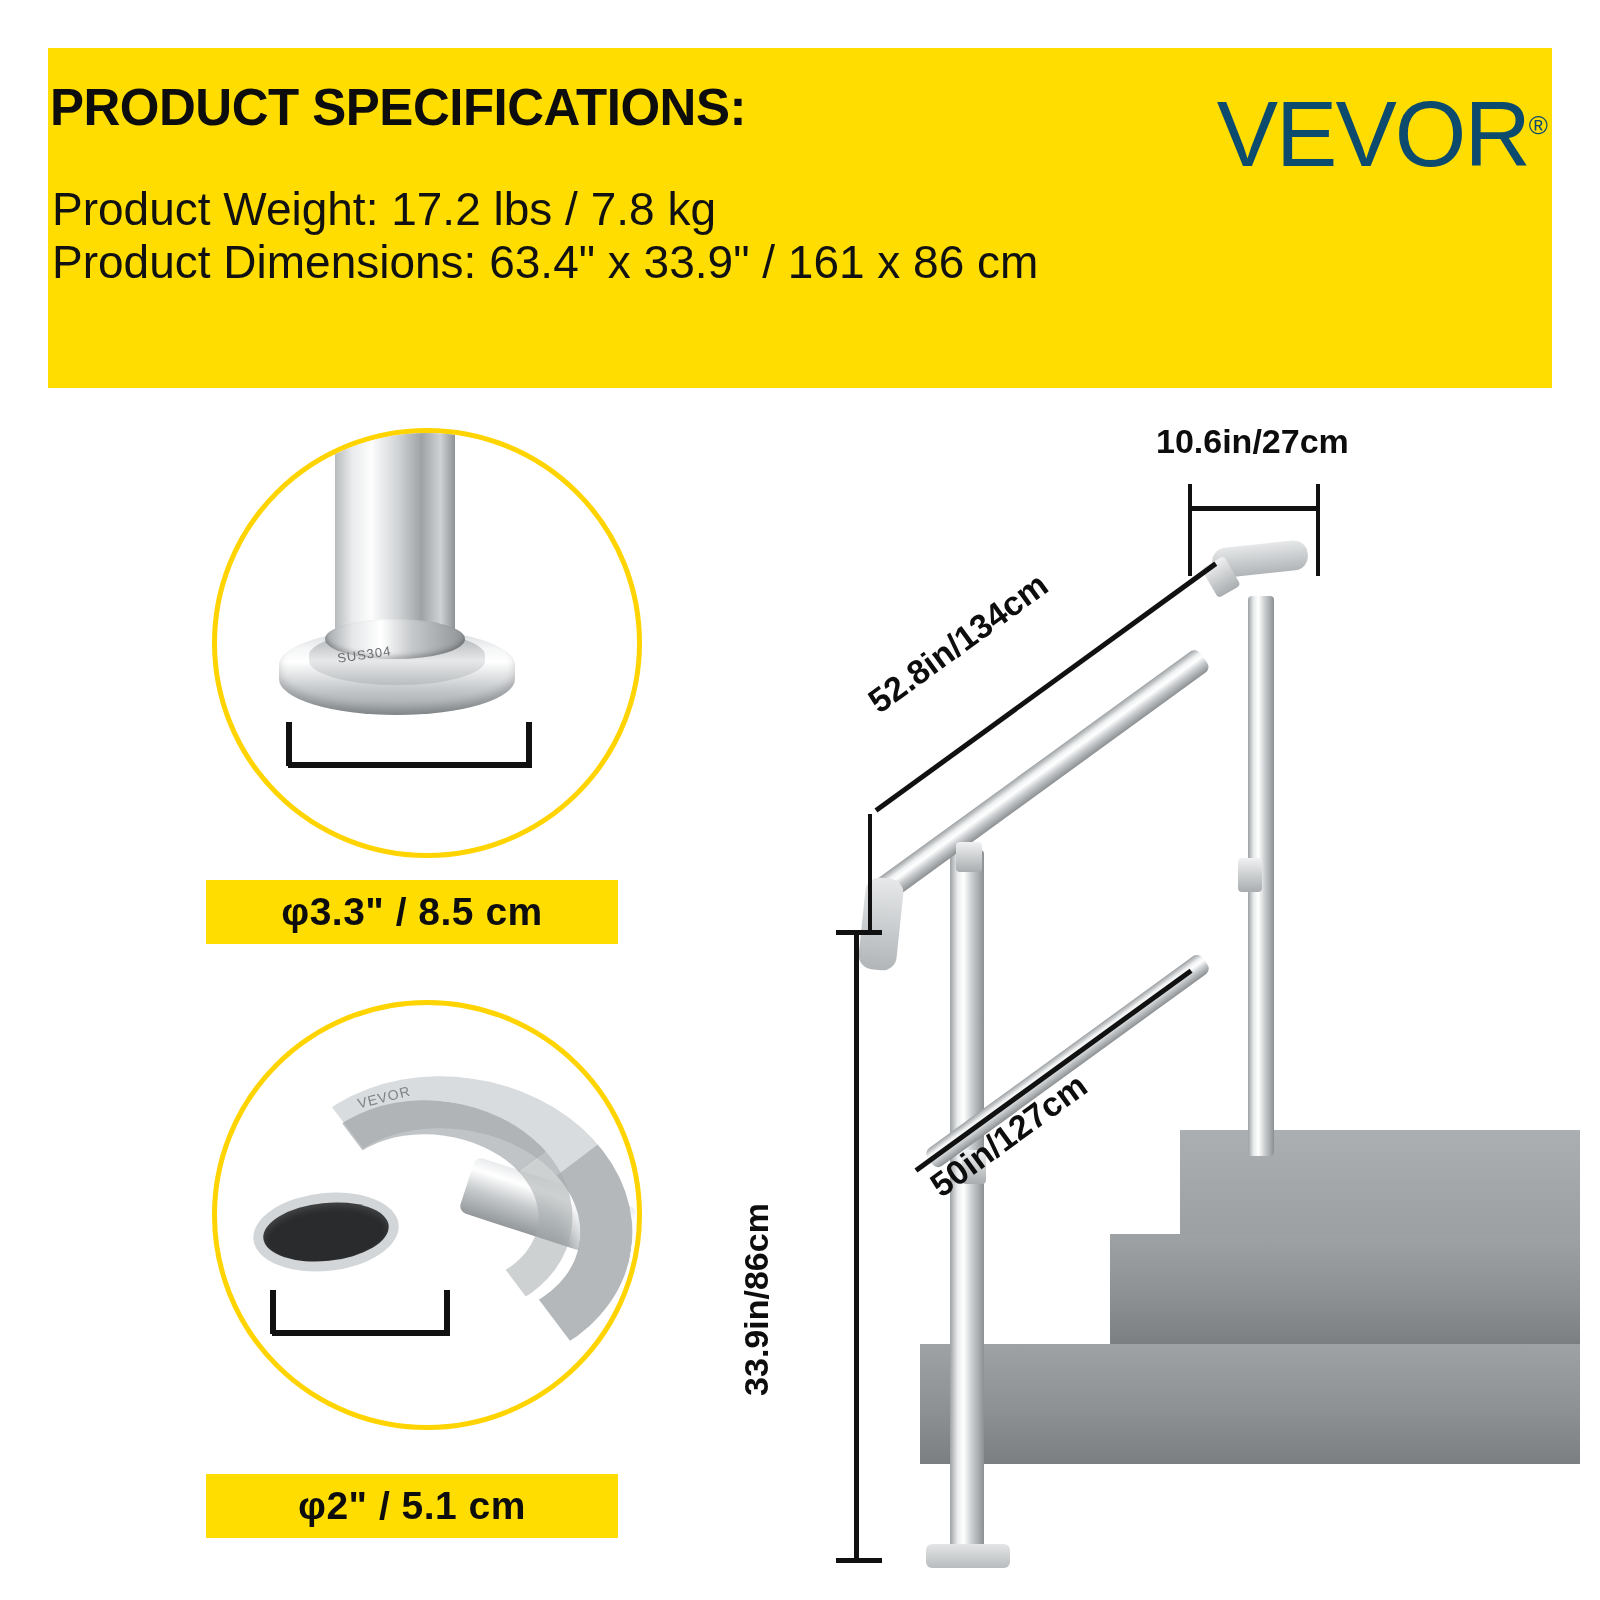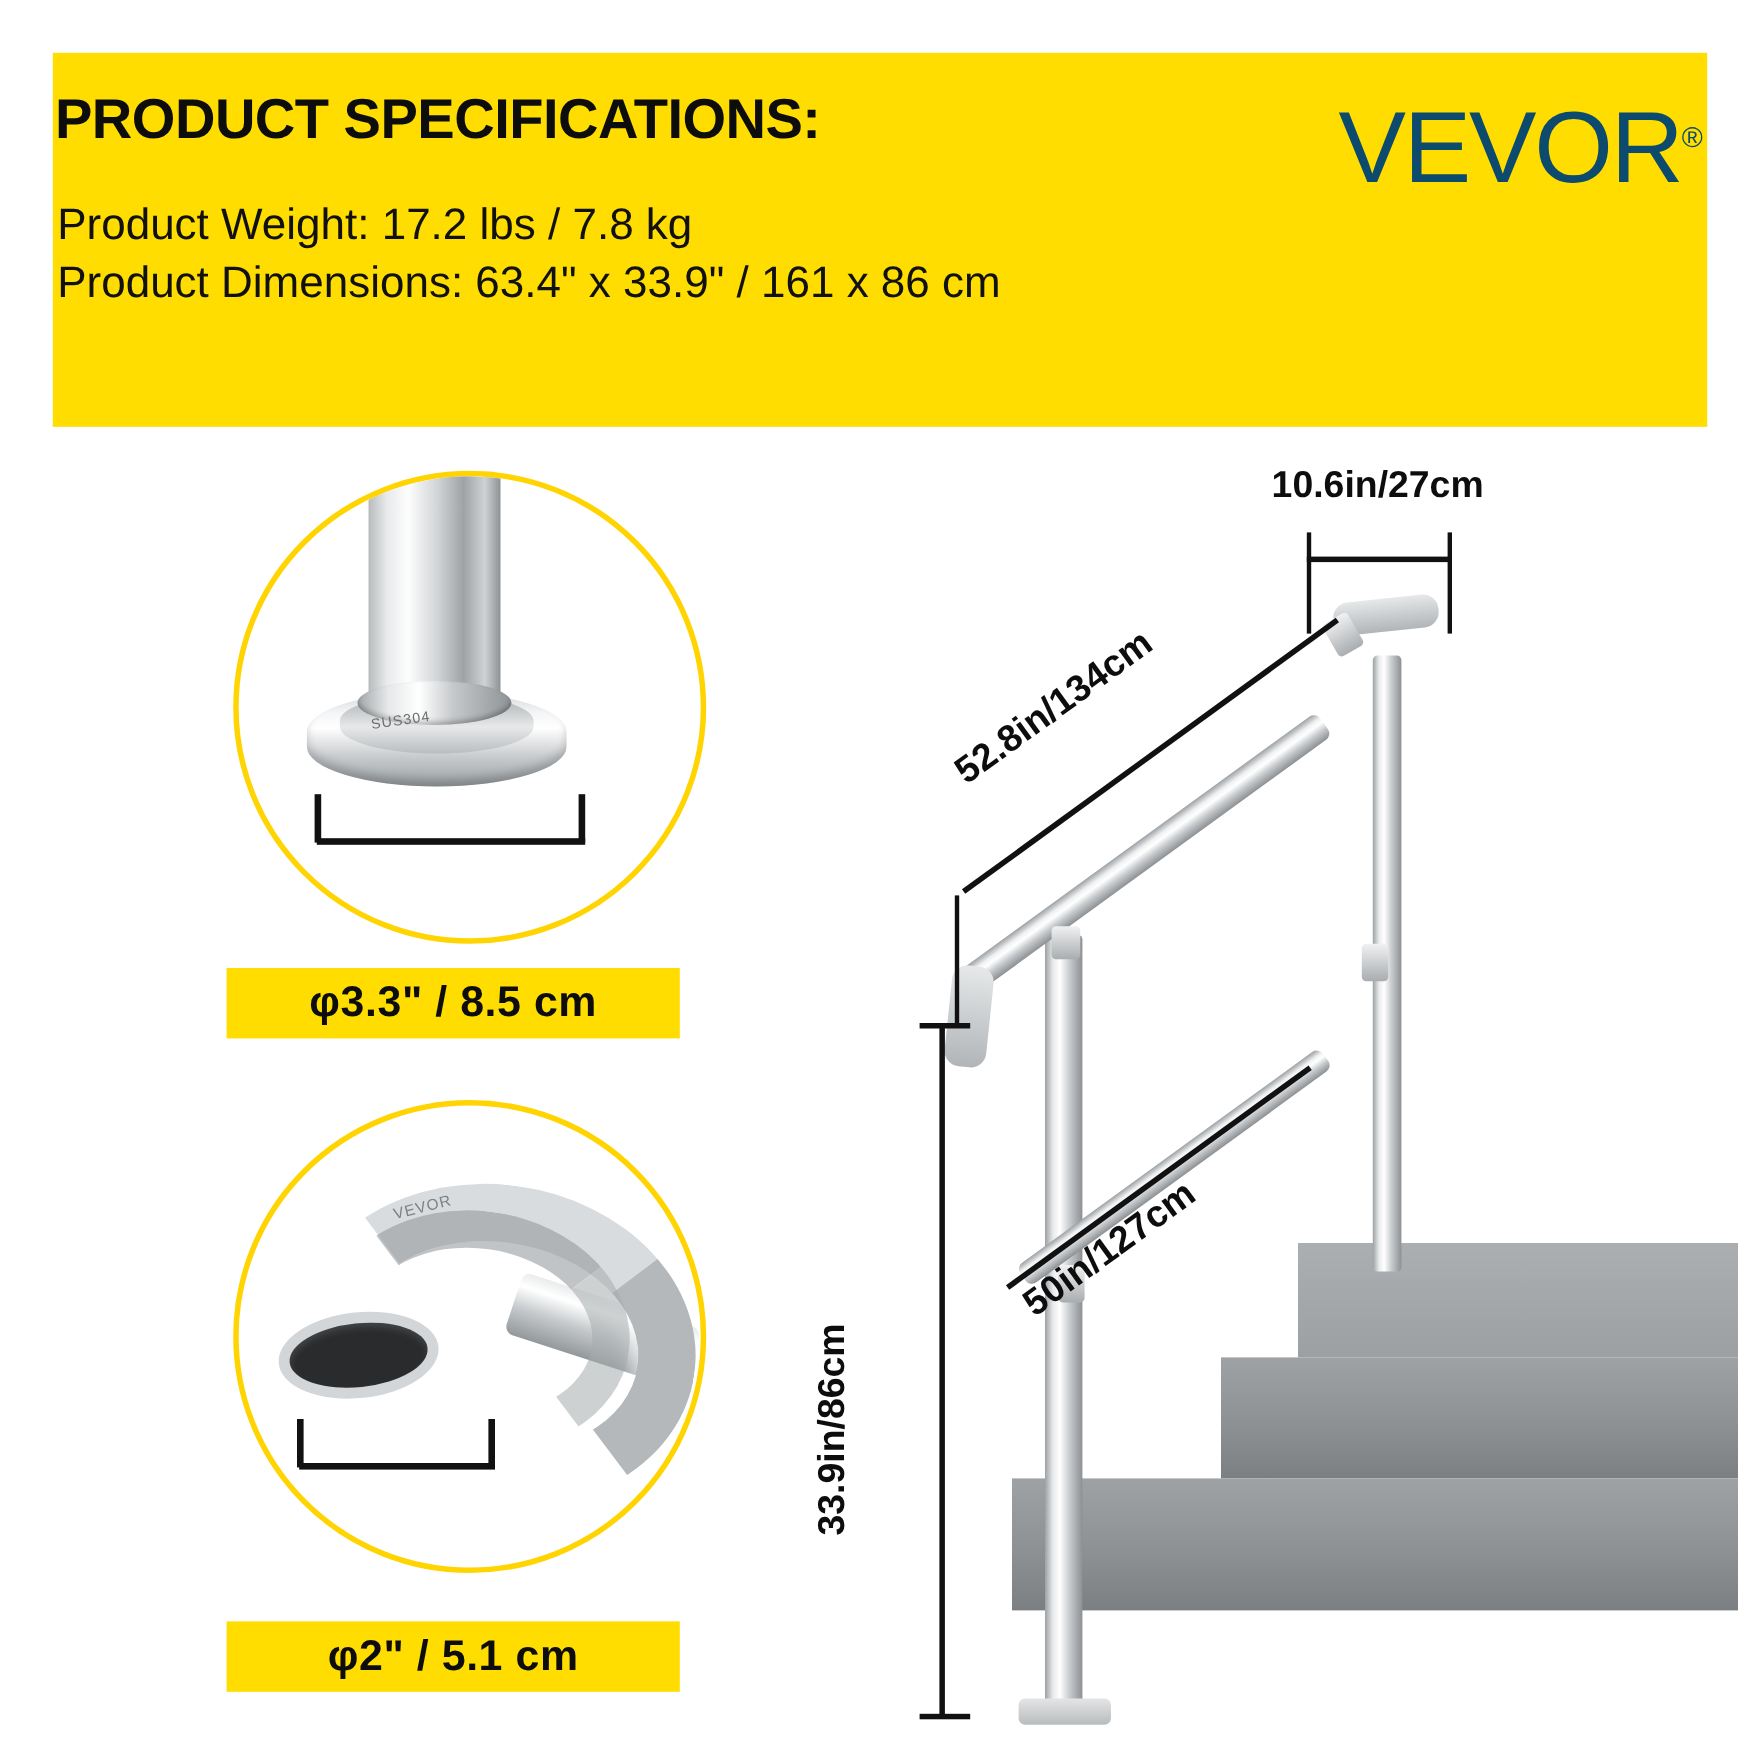--- a/index.html
+++ b/index.html
@@ -30,21 +30,21 @@
     top: 78px;
     font-size: 51px;
     font-weight: bold;
     letter-spacing: -0.5px;
     color: #0d0d0d;
     font-family: "Liberation Sans", sans-serif;
   }
   .spec-line {
     position: absolute;
     left: 52px;
-    font-size: 40px;
+    font-size: 46px;
     color: #111111;
     font-family: "Liberation Sans", sans-serif;
   }
   .spec-line.l1 { top: 182px; }
   .spec-line.l2 { top: 235px; }
 
   .brand {
     position: absolute;
     right: 52px;
     top: 88px;

